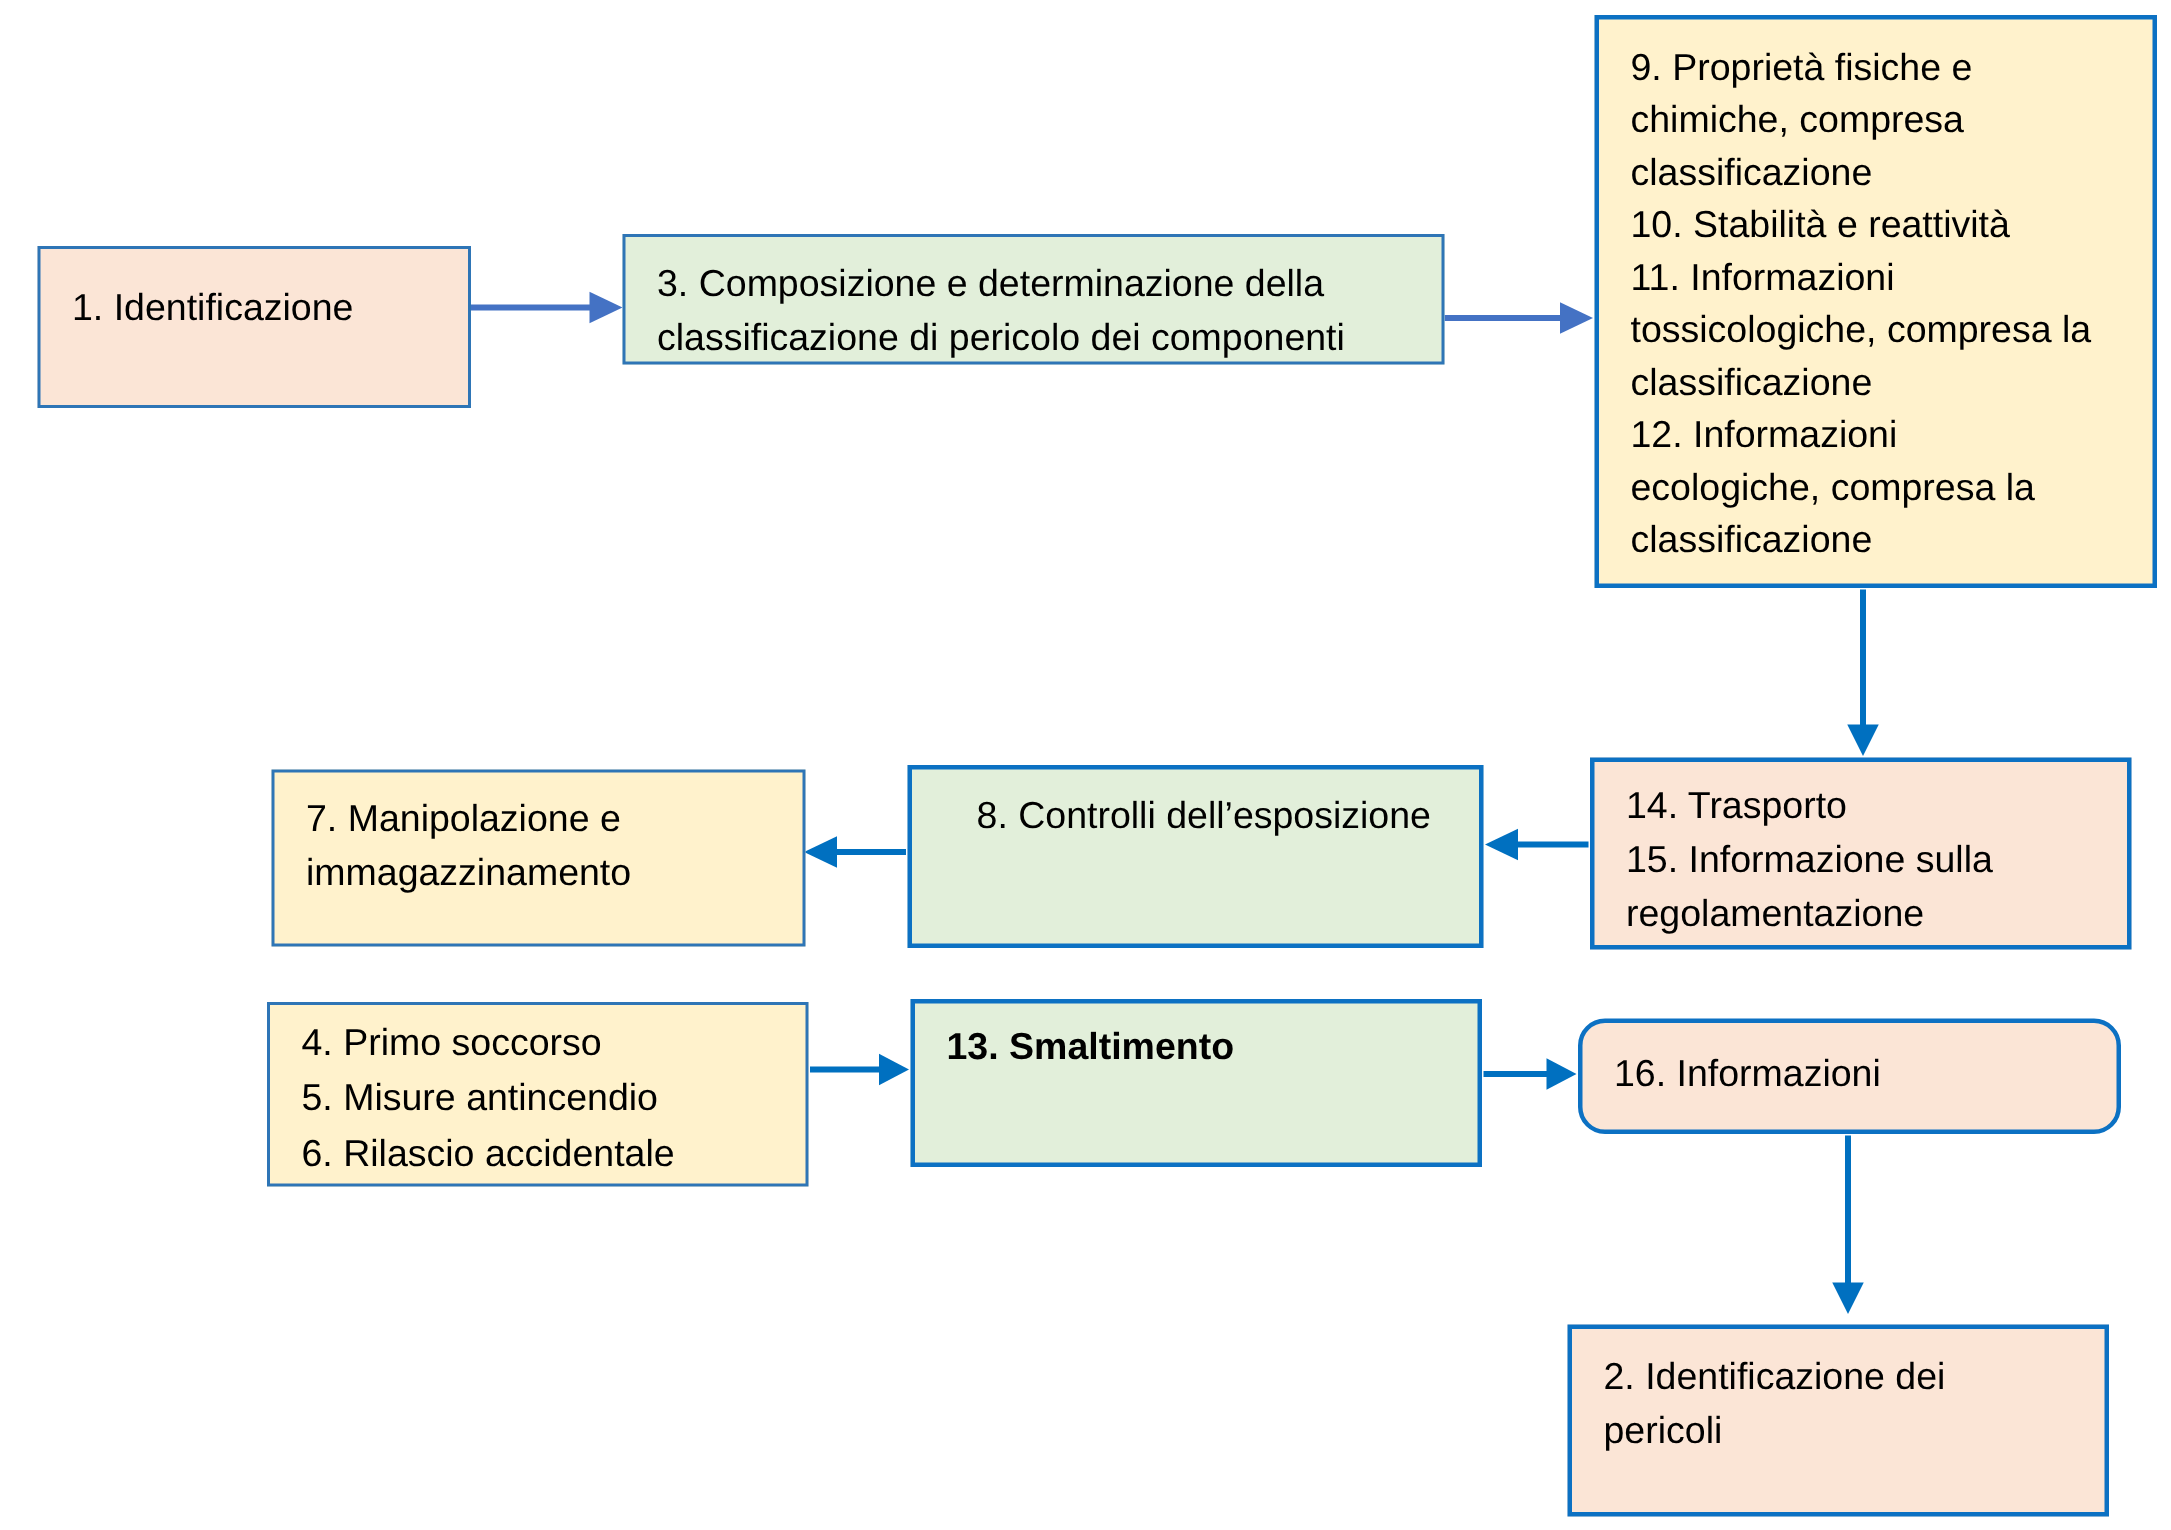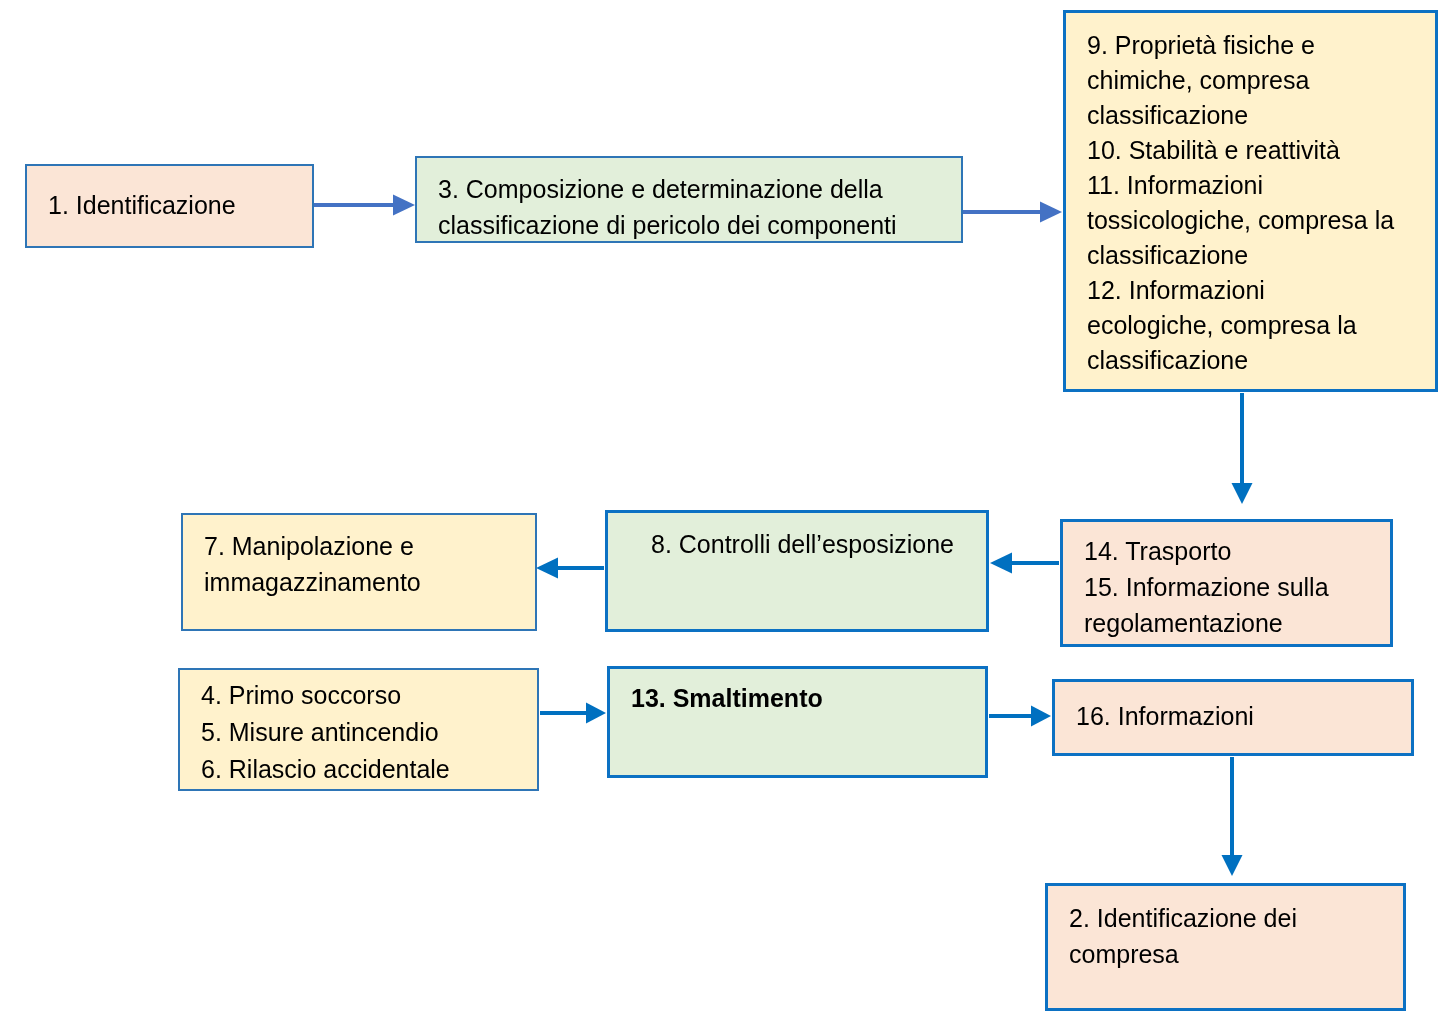--- a/index.html
+++ b/index.html
@@ -75,21 +75,21 @@
     <g class="arrow-pri">
       <line x1="989" y1="716" x2="1033" y2="716"></line>
       <polygon points="1031,705.5 1031,726.5 1051,716"></polygon>
     </g>
     <g class="arrow-pri">
       <line x1="1232" y1="757" x2="1232" y2="857"></line>
       <polygon points="1221.5,855 1242.5,855 1232,876"></polygon>
     </g>
   </svg>
 
-  <div class="node fill-peach b2" style="left:25px; top:164px; width:289px; height:84px; padding-top:21px;">
+  <div class="node fill-peach b2" style="left:25px; top:164px; width:289px; height:108px; padding-top:21px;">
       <div>1. Identificazione</div>
     </div>
 
   <div class="node fill-green b2" style="left:415px; top:156px; width:548px; height:87px; padding-top:13px;">
       <div>3. Composizione e determinazione della</div>
       <div>classificazione di pericolo dei componenti</div>
     </div>
 
   <div class="node fill-yellow b3" style="left:1063px; top:10px; width:375px; height:382px; padding-top:15px; line-height:35px;">
       <div>9. Proprietà fisiche e</div>
@@ -97,21 +97,21 @@
       <div>classificazione</div>
       <div>10. Stabilità e reattività</div>
       <div>11. Informazioni</div>
       <div>tossicologiche, compresa la</div>
       <div>classificazione</div>
       <div>12. Informazioni</div>
       <div>ecologiche, compresa la</div>
       <div>classificazione</div>
     </div>
 
-  <div class="node fill-peach b3" style="left:1060px; top:519px; width:333px; height:128px; padding-top:11px;">
+  <div class="node fill-peach b3" style="left:1060px; top:505px; width:361px; height:128px; padding-top:11px;">
       <div>14. Trasporto</div>
       <div>15. Informazione sulla</div>
       <div>regolamentazione</div>
     </div>
 
   <div class="node fill-green b3" style="left:605px; top:510px; width:384px; height:122px; padding-top:13px;text-align:center;">
       <div>8. Controlli dell’esposizione</div>
     </div>
 
   <div class="node fill-yellow b2" style="left:181px; top:513px; width:356px; height:118px; padding-top:13px;">
@@ -122,22 +122,22 @@
   <div class="node fill-yellow b2" style="left:178px; top:668px; width:361px; height:123px; padding-top:7px; line-height:37px;">
       <div>4. Primo soccorso</div>
       <div>5. Misure antincendio</div>
       <div>6. Rilascio accidentale</div>
     </div>
 
   <div class="node fill-green b3" style="left:607px; top:666px; width:381px; height:112px; padding-top:11px;font-weight:bold;">
       <div>13. Smaltimento</div>
     </div>
 
-  <div class="node fill-peach b3" style="left:1052px; top:679px; width:362px; height:77px; padding-top:16px;">
+  <div class="node fill-peach b3" style="left:1052px; top:679px; width:362px; height:77px; padding-top:16px;border-radius:18px;">
       <div>16. Informazioni</div>
     </div>
 
   <div class="node fill-peach b3" style="left:1045px; top:883px; width:361px; height:128px; padding-top:14px;">
       <div>2. Identificazione dei</div>
-      <div>compresa</div>
+      <div>pericoli</div>
     </div>
 
 </div>
 
 </body></html>

